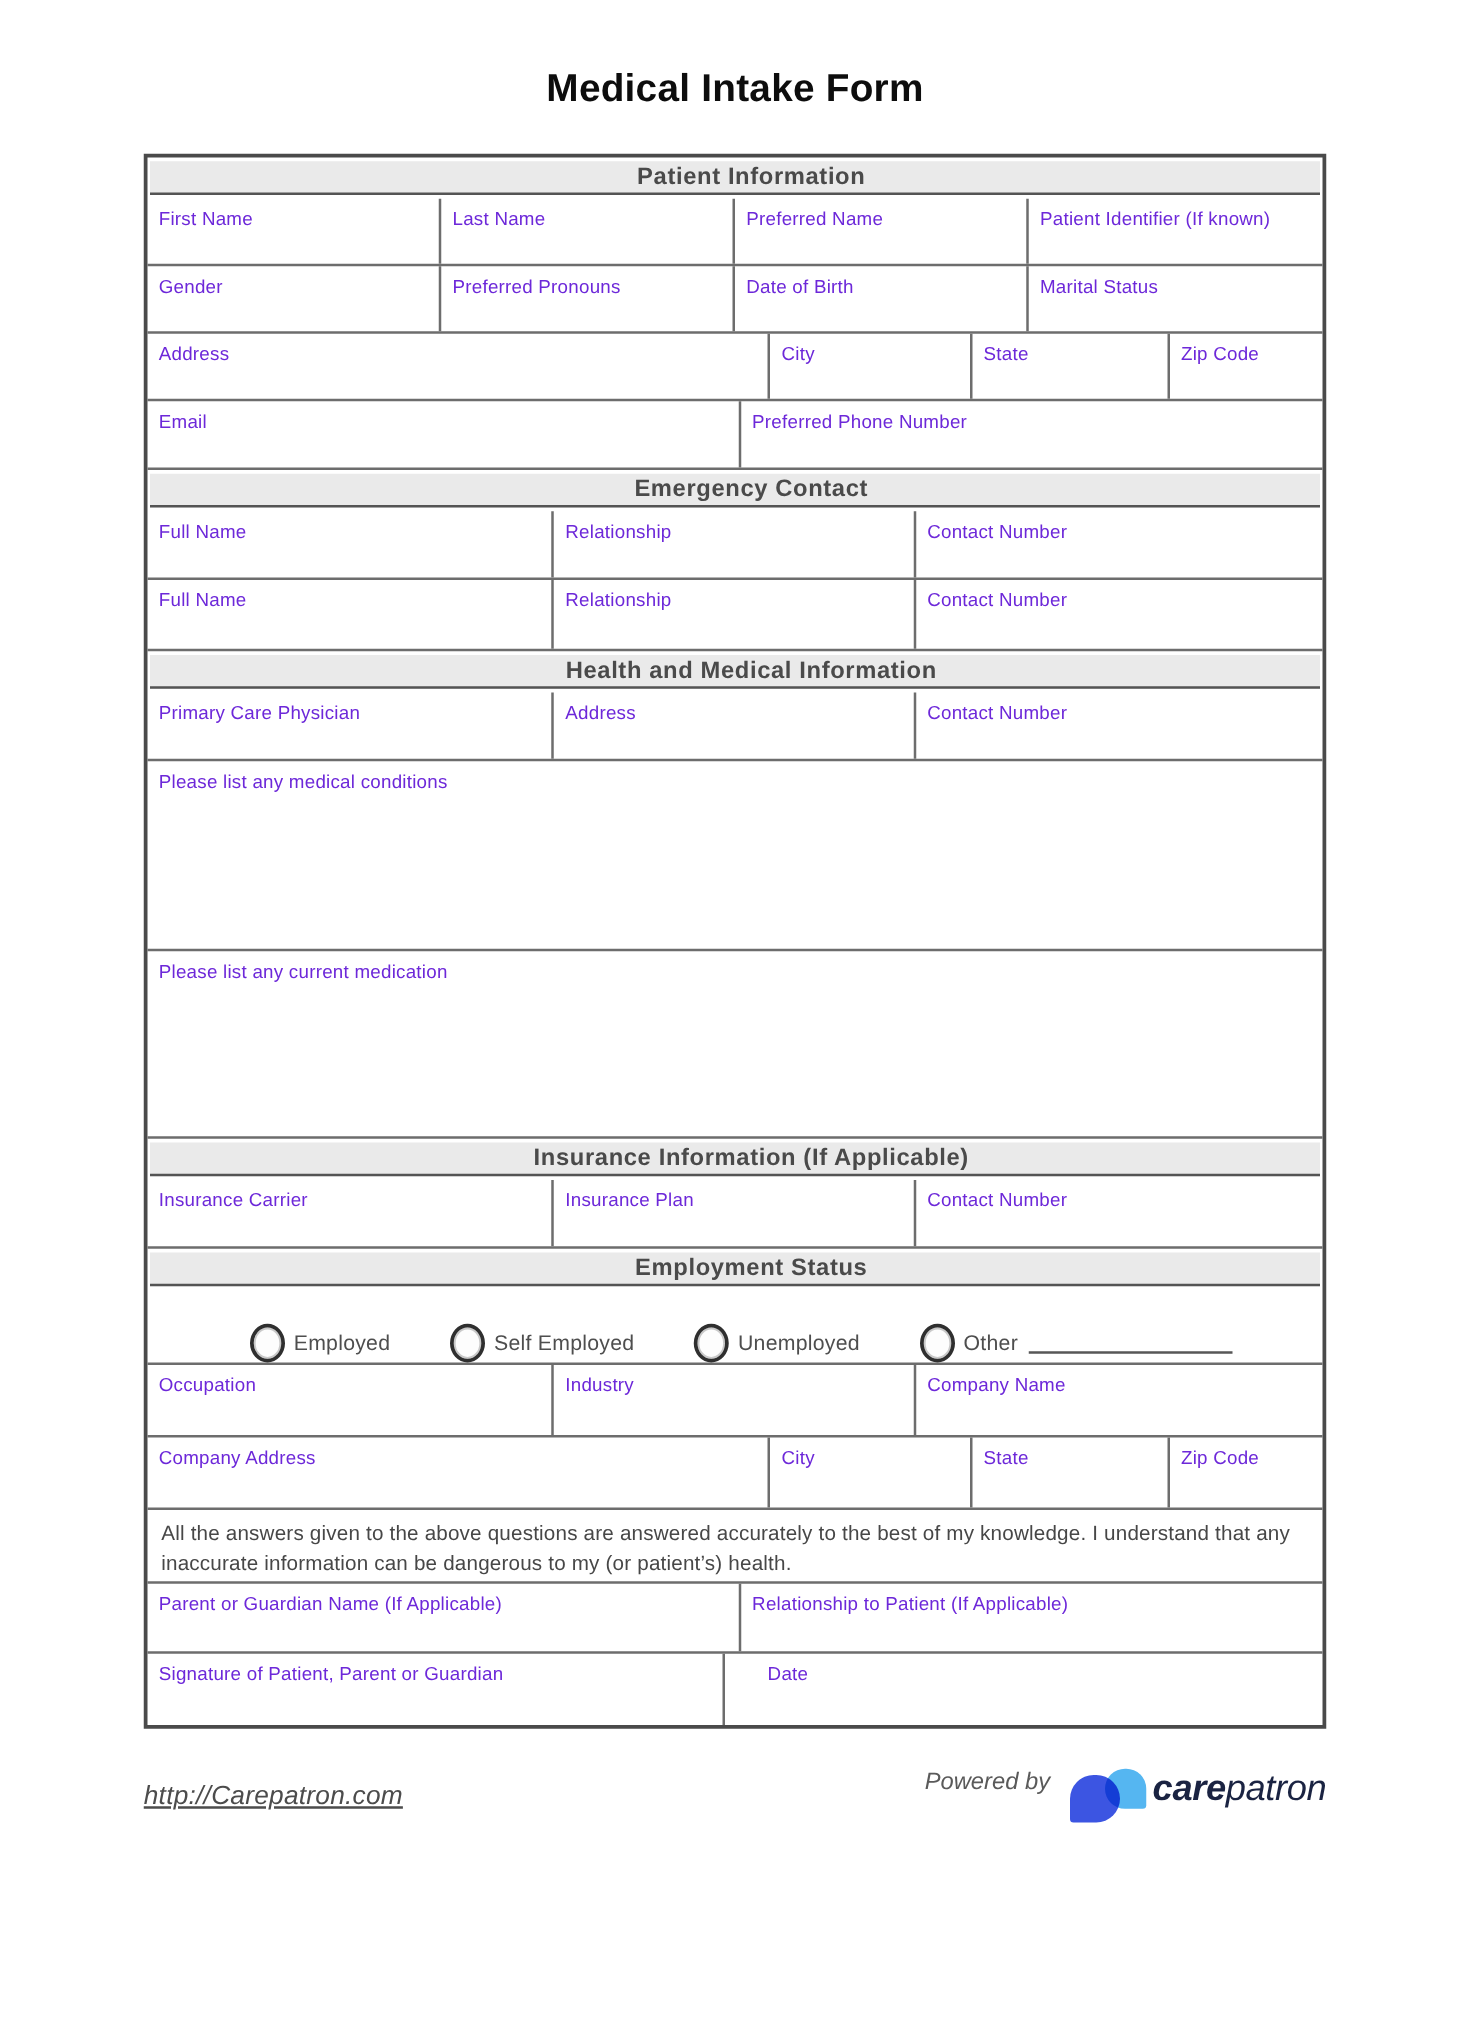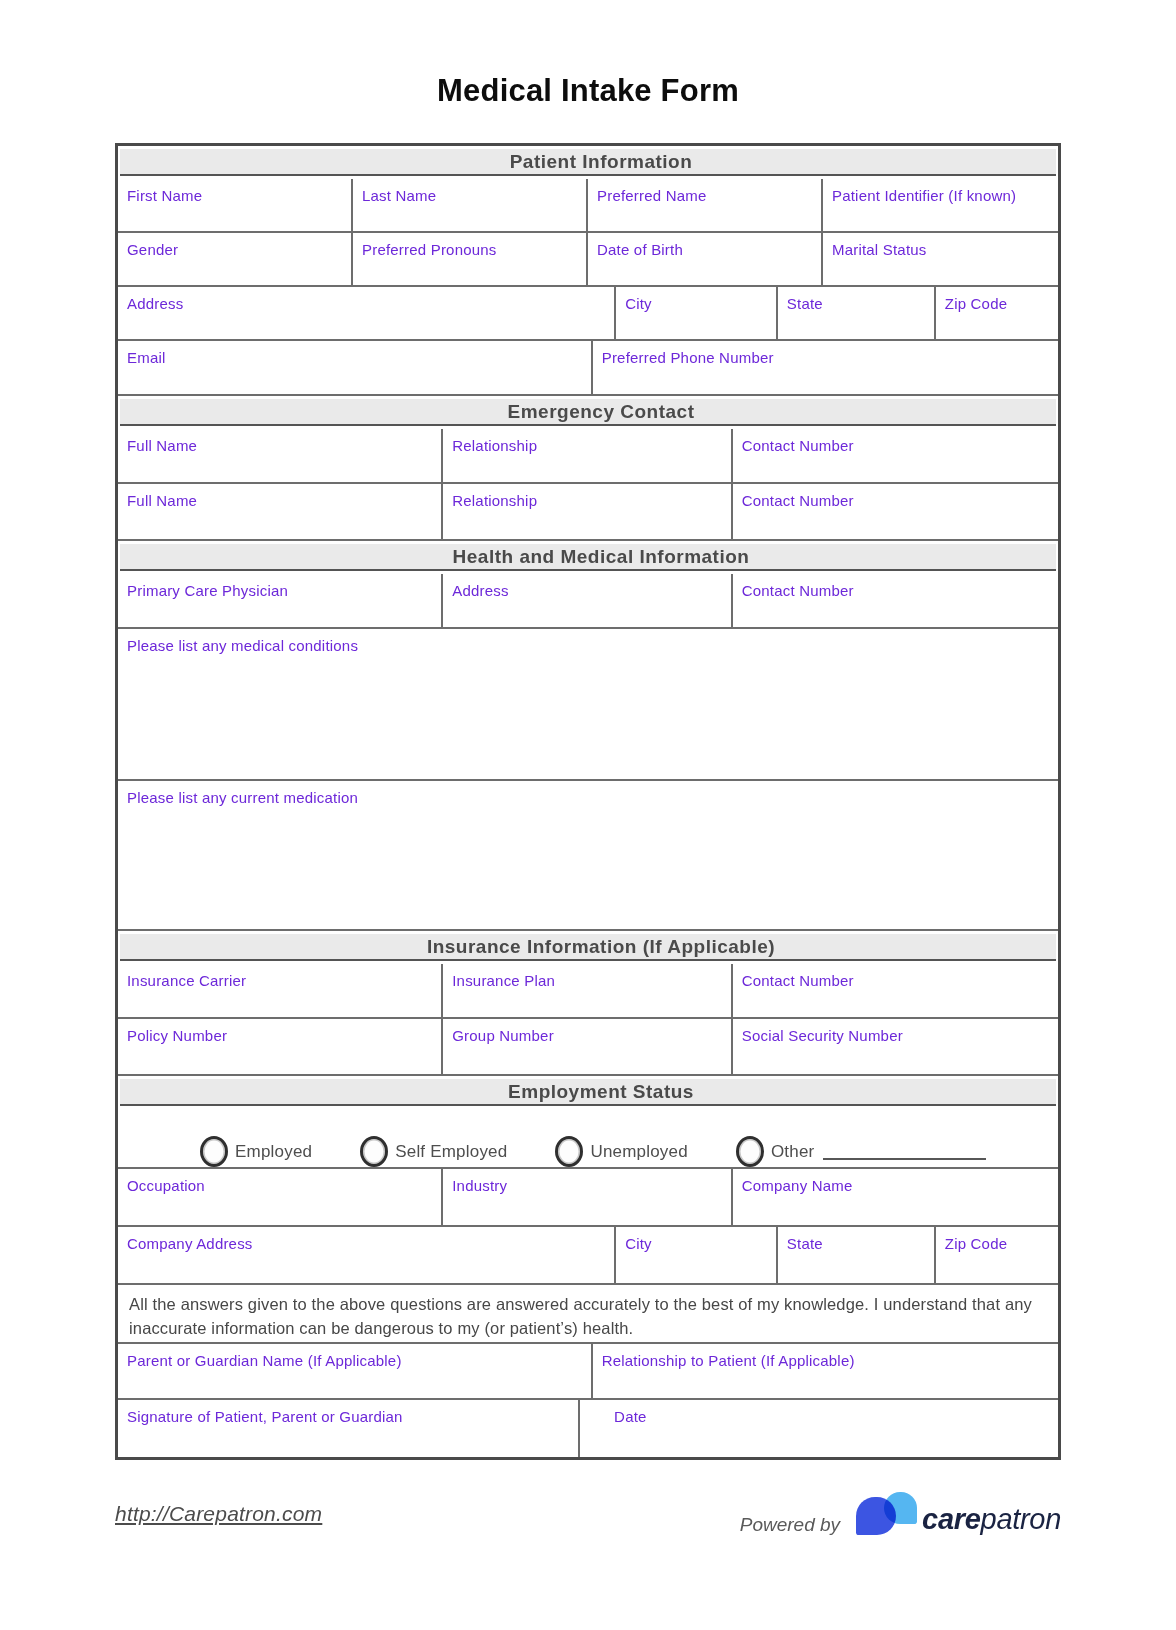--- a/index.html
+++ b/index.html
@@ -1,21 +1,21 @@
 <!DOCTYPE html>
 <html><head>
 <meta charset="utf-8">
 <style>
   html,body{margin:0;padding:0;background:#fff;}
   .page{
     width:1176px;height:1630px;background:#ffffff;position:relative;
     font-family:"Liberation Sans","DejaVu Sans",sans-serif;overflow:hidden;
   }
   .page-title{
-    margin:72px 0 0;text-align:center;font-size:31px;line-height:38px;
+    margin:52px 0 0;text-align:center;font-size:31px;line-height:38px;
     font-weight:bold;color:#0d0d0d;letter-spacing:0.2px;
   }
   
   .form{
     width:946px;margin:33px auto 0;border:3px solid #4a4a4a;background:#fff;
     box-sizing:border-box;
   }
   .sec-head{
     margin:3px 2px;height:27px;background:#eaeaea;border-bottom:2px solid #545454;
     text-align:center;box-sizing:border-box;padding-left:26px;
@@ -52,21 +52,21 @@
   .other-line{display:inline-block;width:163px;height:15px;border-bottom:2px solid #575757;margin-left:9px;}
   
   .decl{padding:7px 11px 0 11px;}
   .decl p{margin:0;font-size:16.5px;line-height:24px;color:#474747;letter-spacing:0.15px;}
   
   .footer{
     width:946px;margin:28px auto 0;display:flex;justify-content:space-between;
     align-items:center;height:52px;font-style:italic;
   }
   .site-link{font-size:21px;color:#4c4c4c;text-decoration:underline;cursor:pointer;letter-spacing:0.2px;}
-  .powered{display:flex;align-items:flex-end;margin-left:24px;}
+  .powered{display:flex;align-items:flex-start;margin-left:24px;}
   .powered-label{font-size:19px;color:#5a5a5a;margin-right:16px;}
   .logo-mark{position:relative;width:64px;height:44px;flex:0 0 auto;}
   .bubble-left{
     position:absolute;left:0;top:5px;width:40px;height:38px;background:#3c55e2;
     border-radius:20px 20px 20px 3px;
   }
   .bubble-right{
     position:absolute;left:28px;top:0;width:33px;height:32px;background:#55b6f1;
     border-radius:17px 17px 3px 17px;mix-blend-mode:multiply;
   }
@@ -192,31 +192,20 @@
     </div>
     <div class="row h55">
       <div class="cell wc1">
           <span class="lbl">Insurance Carrier</span>
         </div>
       <div class="cell wc2">
           <span class="lbl">Insurance Plan</span>
         </div>
       <div class="cell wc3">
           <span class="lbl">Contact Number</span>
-        </div>
-    </div>
-    <div class="row h57">
-      <div class="cell wc1">
-          <span class="lbl">Policy Number</span>
-        </div>
-      <div class="cell wc2">
-          <span class="lbl">Group Number</span>
-        </div>
-      <div class="cell wc3">
-          <span class="lbl">Social Security Number</span>
         </div>
     </div>
 
     <div class="sec-head">
       <span>Employment Status</span>
     </div>
     <div class="row h60 radio-row">
       <div class="radio-group">
         <span class="radio-circle"></span>
         <span class="radio-label">Employed</span>

